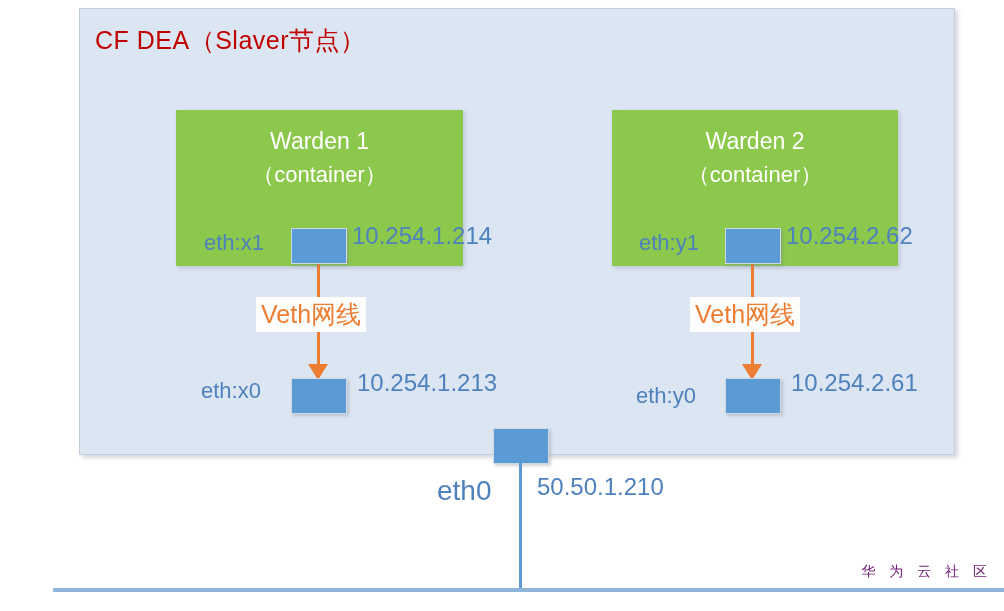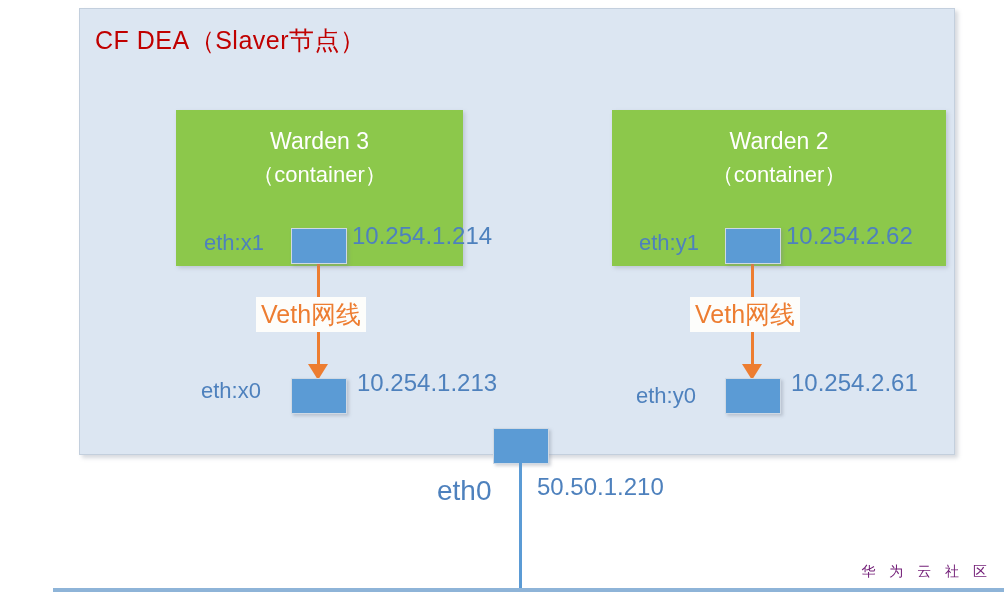--- a/index.html
+++ b/index.html
@@ -41,21 +41,21 @@
   }
 
   
   .warden-box {
     position: absolute;
     background: #8cc84b;
     box-shadow: 2px 2px 4px rgba(120,130,145,0.30);
     box-sizing: border-box;
   }
   .warden-1 { left: 176px; top: 110px; width: 287px; height: 156px; }
-  .warden-2 { left: 612px; top: 110px; width: 334px; height: 156px; }
+  .warden-2 { left: 612px; top: 110px; width: 286px; height: 156px; }
 
   .warden-label {
     position: absolute;
     top: 14px;
     left: 0;
     width: 100%;
     text-align: center;
     color: #ffffff;
     font-size: 23px;
     line-height: 34px;
@@ -180,21 +180,21 @@
 </head>
 <body>
 
 <div id="stage">
 
   <div class="dea-panel"></div>
   <div class="dea-title">CF DEA（Slaver节点）</div>
 
   <div class="warden-box warden-1">
     <div class="warden-label">
-      <span>Warden 3</span>
+      <span>Warden 1</span>
       <span class="sub">（container）</span>
     </div>
   </div>
 
   <div class="warden-box warden-2">
     <div class="warden-label">
       <span>Warden 2</span>
       <span class="sub">（container）</span>
     </div>
   </div>

